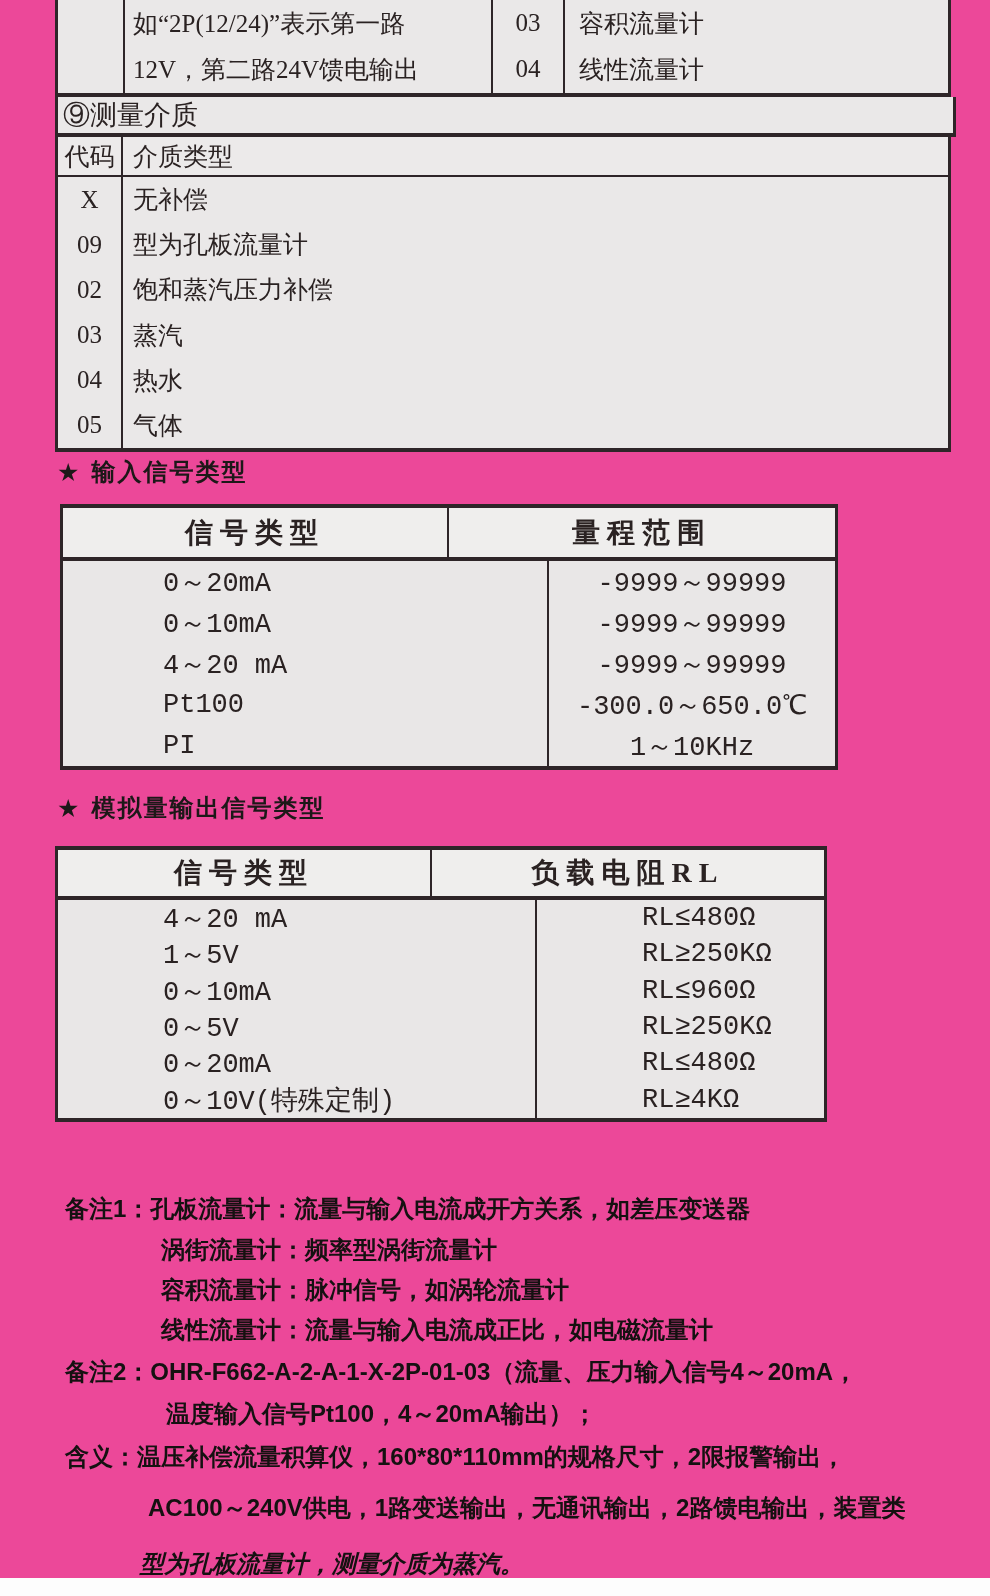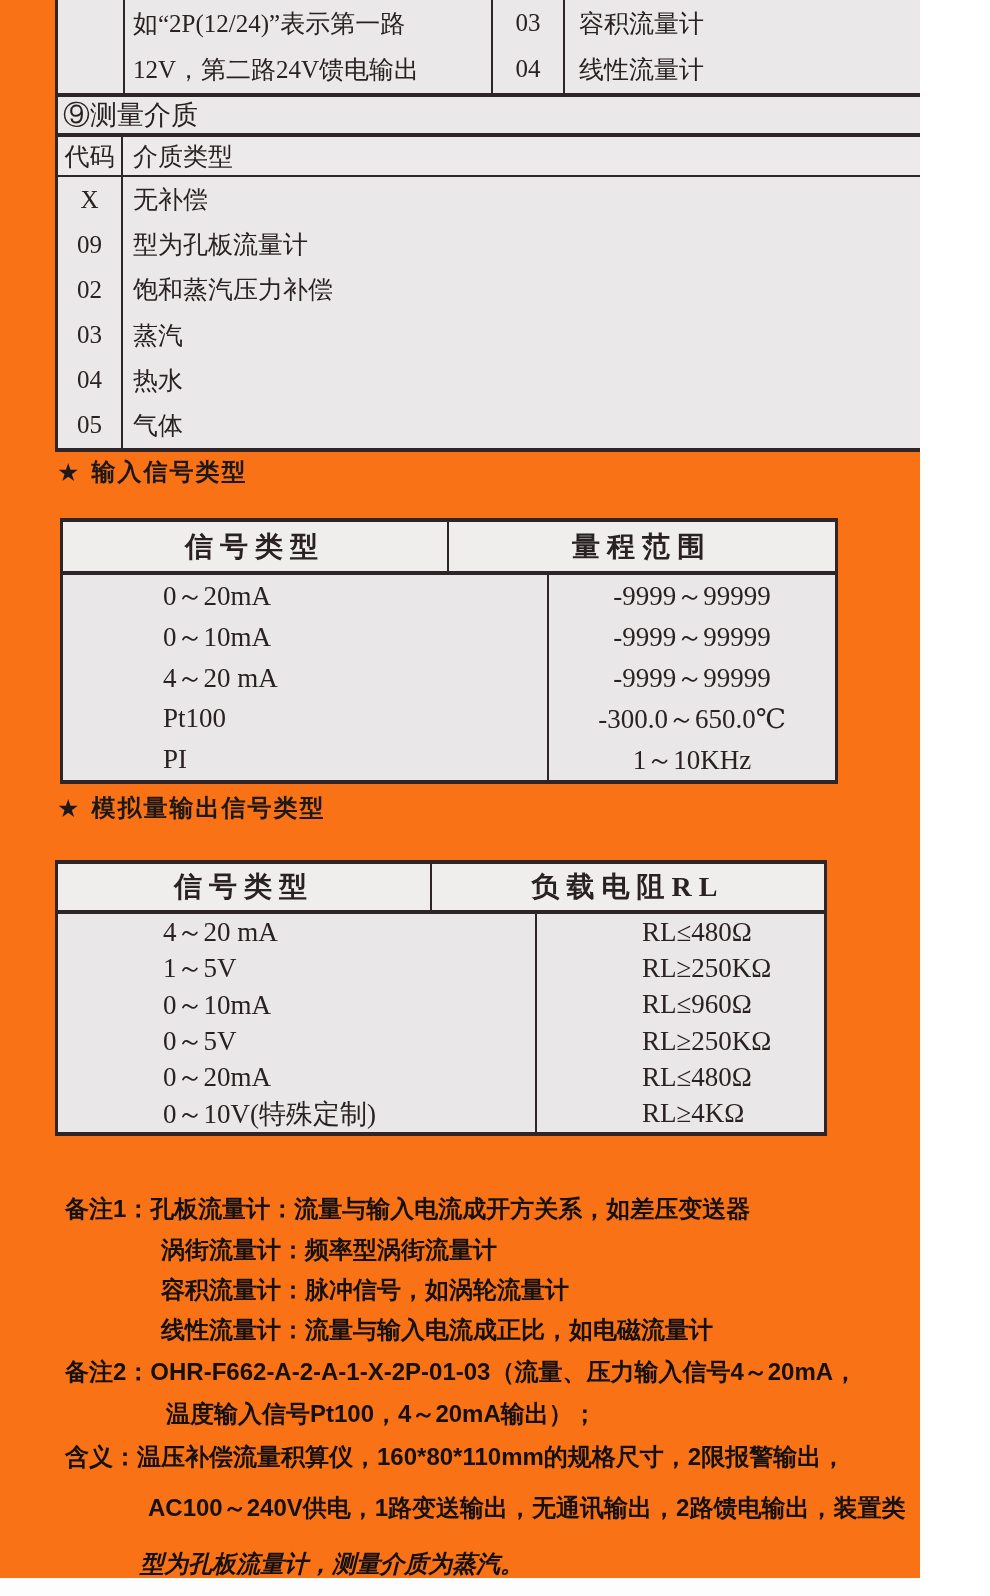--- a/index.html
+++ b/index.html
@@ -1,18 +1,18 @@
 <!DOCTYPE html>
 <html><head>
 <meta charset="utf-8">
 <style>
   html,body { margin:0; padding:0; }
   #page {
-    position:relative; width:920px; height:1596px;
-    background:#f97316; overflow:hidden;
+    position:relative; width:990px; height:1596px;
+    background:#ec4899; overflow:hidden;
     font-family:"Liberation Serif","DejaVu Serif",serif;
     color:#2a2222;
   }
 
   
   #top-table {
     position:absolute; left:55px; top:0; width:890px; height:93px;
     box-sizing:content-box; background:#eae8e8;
     border-left:3px solid #2e2528; border-right:3px solid #2e2528; border-bottom:4px solid #2e2528;
     display:flex;
@@ -51,29 +51,29 @@
     position:absolute; display:flex; align-items:center; gap:12px;
     font-family:"Liberation Sans","DejaVu Sans",sans-serif;
     font-size:24px; font-weight:600; color:#1c1818; letter-spacing:2px; white-space:nowrap;
   }
   .star { font-size:25px; letter-spacing:0; }
 
   
   .sig-table {
     position:absolute; background:#e9e7e7; box-sizing:border-box;
     border:3px solid #2e2528; border-top-width:4px; border-bottom-width:4px;
-    display:flex; flex-direction:column;margin-top:14px;
+    display:flex; flex-direction:column;
   }
   .sig-head { display:flex; flex:none; background:#efeeed; border-bottom:4px solid #2e2528; }
   .sig-hcell {
     display:flex; align-items:center; justify-content:center;
     font-size:28px; font-weight:600; letter-spacing:7px; white-space:nowrap;
   }
   .sig-body { flex:1; display:flex; flex-direction:column; }
-  .sig-row { flex:1; display:flex; }
+  .sig-row { flex:1; display:flex;font-family:Liberation Mono, monospace; }
   .sig-cell { display:flex; align-items:center; font-size:27px; white-space:nowrap; }
 
   #input-table  { left:60px; top:504px; width:778px; height:266px; }
   #input-table .sig-head { height:49px; }
   #input-table .c1 { width:384px; border-right:2px solid #2e2528; }
   #input-table .body-c1 { padding-left:100px; }
   #input-table .body-c2 { flex:1; justify-content:center; }
 
   #output-table { left:55px; top:846px; width:772px; height:276px; }
   #output-table .sig-head { height:46px; }

